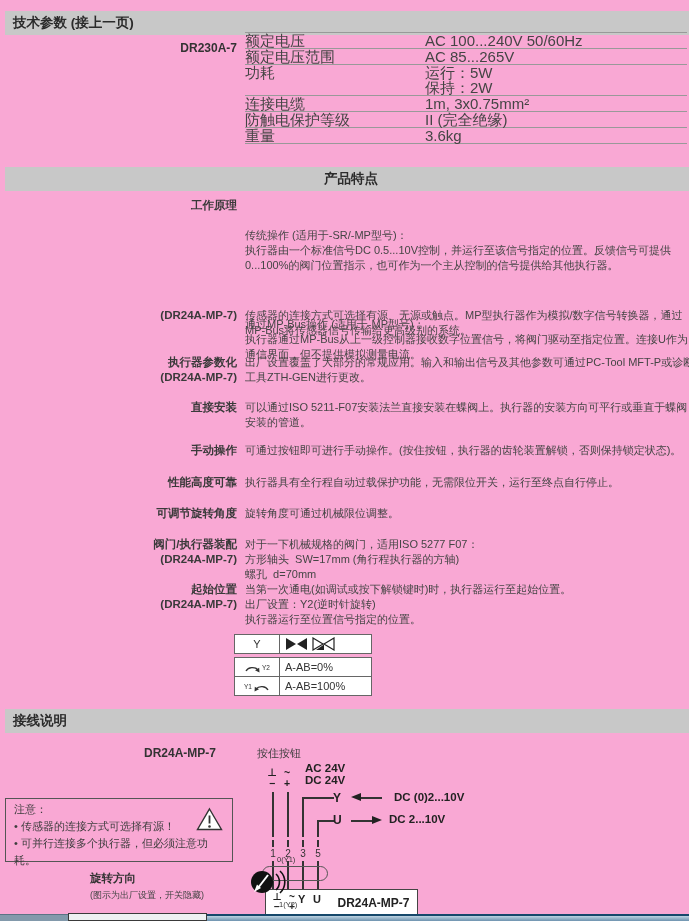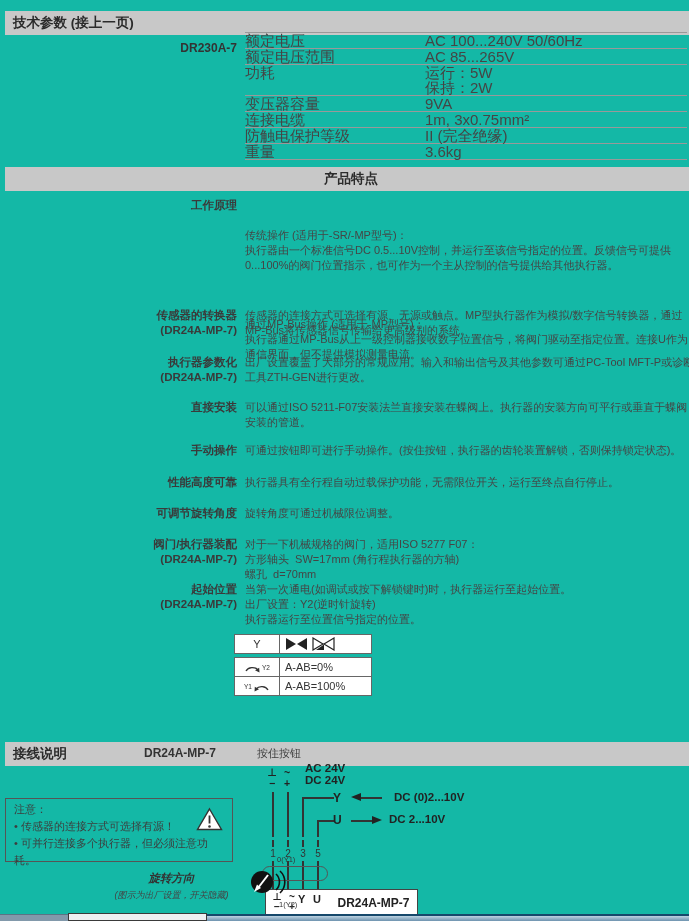--- a/index.html
+++ b/index.html
@@ -1,16 +1,16 @@
 <!DOCTYPE html>
 <html><head>
 <meta charset="utf-8">
 <style>
   html,body{margin:0;padding:0;background:#fff;}
-  .page{position:relative;width:689px;height:921px;background:#14b8a6;overflow:hidden;
+  .page{position:relative;width:689px;height:921px;background:#f9a8d4;overflow:hidden;
         font-family:"Liberation Sans","DejaVu Sans",sans-serif;color:#3d3d3d;}
   .abs{position:absolute;}
   
   .secbar{position:absolute;left:5px;width:684px;height:24px;background:#c8c8c8;
           font-size:13.5px;font-weight:bold;color:#2b2b2b;line-height:24px;padding-left:8px;box-sizing:border-box;}
   
   .ttable{position:absolute;left:245px;top:32px;width:442px;font-size:15px;color:#454545;}
   .trow{display:flex;border-top:1px solid #999;min-height:15px;line-height:15px;}
   .trow.last{border-bottom:1px solid #999;}
   .tlabel{width:180px;flex:none;}
@@ -37,21 +37,21 @@
   .termnum{position:absolute;width:14px;text-align:center;font-size:10px;color:#333;}
   .blab{position:absolute;font-weight:bold;font-size:11.5px;color:#222;}
   .stack{position:absolute;width:16px;text-align:center;font-weight:bold;font-size:10.5px;line-height:11px;color:#222;}
   .tri-l{position:absolute;width:0;height:0;border-top:4.5px solid transparent;border-bottom:4.5px solid transparent;border-right:10px solid #222;}
   .tri-r{position:absolute;width:0;height:0;border-top:4.5px solid transparent;border-bottom:4.5px solid transparent;border-left:10px solid #222;}
   .oval{position:absolute;left:262px;top:866px;width:66px;height:15px;border:1.2px solid #555;border-radius:8px;box-sizing:border-box;}
   .actbox{position:absolute;left:265px;top:889px;width:153px;height:28px;border:1.5px solid #444;background:#fff;box-sizing:border-box;}
   .notebox{position:absolute;left:5px;top:798px;width:228px;height:64px;border:1px solid #555;box-sizing:border-box;
            font-size:11px;line-height:17px;padding:2px 8px;color:#3d3d3d;}
   .notebox .bullet::before{content:"• ";}
-  .rotlabels{position:absolute;left:90px;top:871px;width:163px;text-align:center;font-style:italic;}
+  .rotlabels{position:absolute;left:90px;top:871px;width:163px;text-align:left;}
   .rotlabels .l1{font-weight:bold;font-size:11.5px;color:#333;}
   .rotlabels .l2{font-size:9px;margin-top:3px;color:#444;}
   .mark{position:absolute;font-size:7.5px;color:#333;}
   
   .fs-a{position:absolute;left:0;top:914px;width:68px;height:7px;background:#8299ab;border-top:1px solid #5b7385;box-sizing:border-box;}
   .fs-b{position:absolute;left:68px;top:913px;width:139px;height:8px;background:#eef0f2;border:1px solid #3a3a3a;box-sizing:border-box;}
   .fs-c{position:absolute;left:207px;top:914px;width:482px;height:7px;border-top:2px solid #16486b;
         background:linear-gradient(#bdd3e2,#6e93af);box-sizing:border-box;}
 </style>
 </head>
@@ -75,24 +75,20 @@
       <div class="tval">AC 85...265V</div>
     </div>
     <div class="trow">
       <div class="tlabel">功耗</div>
       <div class="tval">
         <div>运行：5W</div>
         <div>保持：2W</div>
       </div>
     </div>
     <div class="trow">
-      <div class="tlabel">变压器容量</div>
-      <div class="tval">9VA</div>
-    </div>
-    <div class="trow">
       <div class="tlabel">连接电缆</div>
       <div class="tval">1m, 3x0.75mm²</div>
     </div>
     <div class="trow">
       <div class="tlabel">防触电保护等级</div>
       <div class="tval">II (完全绝缘)</div>
     </div>
     <div class="trow last">
       <div class="tlabel">重量</div>
       <div class="tval">3.6kg</div>
@@ -112,21 +108,20 @@
 执行器由一个标准信号DC 0.5...10V控制，并运行至该信号指定的位置。反馈信号可提供
 0...100%的阀门位置指示，也可作为一个主从控制的信号提供给其他执行器。</div>
       <div class="pgap">通过MP-Bus操作 (适用于-MP型号)：
 执行器通过MP-Bus从上一级控制器接收数字位置信号，将阀门驱动至指定位置。连接U作为
 通信界面，但不提供模拟测量电流。</div>
     </div>
   </div>
 
   <div class="feat" style="top:308px;">
     <div class="flabel">
-      <div>传感器的转换器</div>
       <div>(DR24A-MP-7)</div>
     </div>
     <div class="fbody">传感器的连接方式可选择有源、无源或触点。MP型执行器作为模拟/数字信号转换器，通过
 MP-Bus将传感器信号传输给更高级别的系统。</div>
   </div>
 
   <div class="feat" style="top:355px;">
     <div class="flabel">
       <div>执行器参数化</div>
       <div>(DR24A-MP-7)</div>
@@ -214,21 +209,21 @@
         <span class="tiny">Y1</span>
         <svg width="17" height="11">
           <path d="M15,9 A7,6 0 0 0 3,8" fill="none" stroke="#333" stroke-width="1.3"></path>
           <polygon points="1.5,10.5 6,8.2 1.8,5.8" fill="#333"></polygon>
         </svg>
       </div>
       <div class="pc2">A-AB=100%</div>
     </div>
   </div>
 
-  <div class="secbar" style="top:742px;">
+  <div class="secbar" style="top:709px;">
     <span>接线说明</span>
   </div>
 
   <div class="model" style="left:80px;top:746px;width:136px;">DR24A-MP-7</div>
   <div class="abs" style="left:257px;top:746px;font-size:11px;color:#3d3d3d;">按住按钮</div>
 
   <div class="stack" style="left:264px;top:767px;">
     <div>⊥</div>
     <div>−</div>
   </div>

